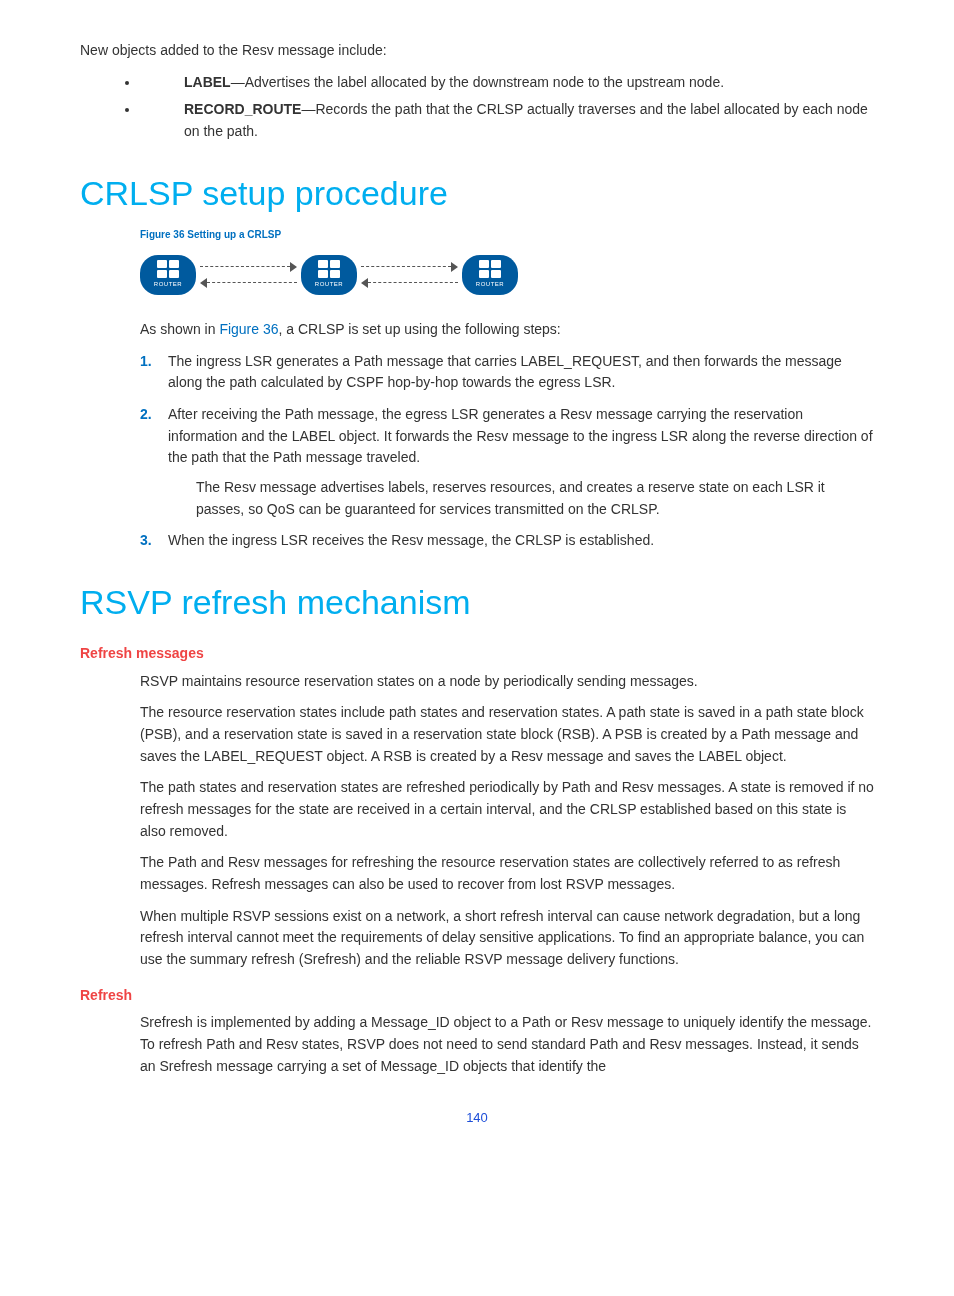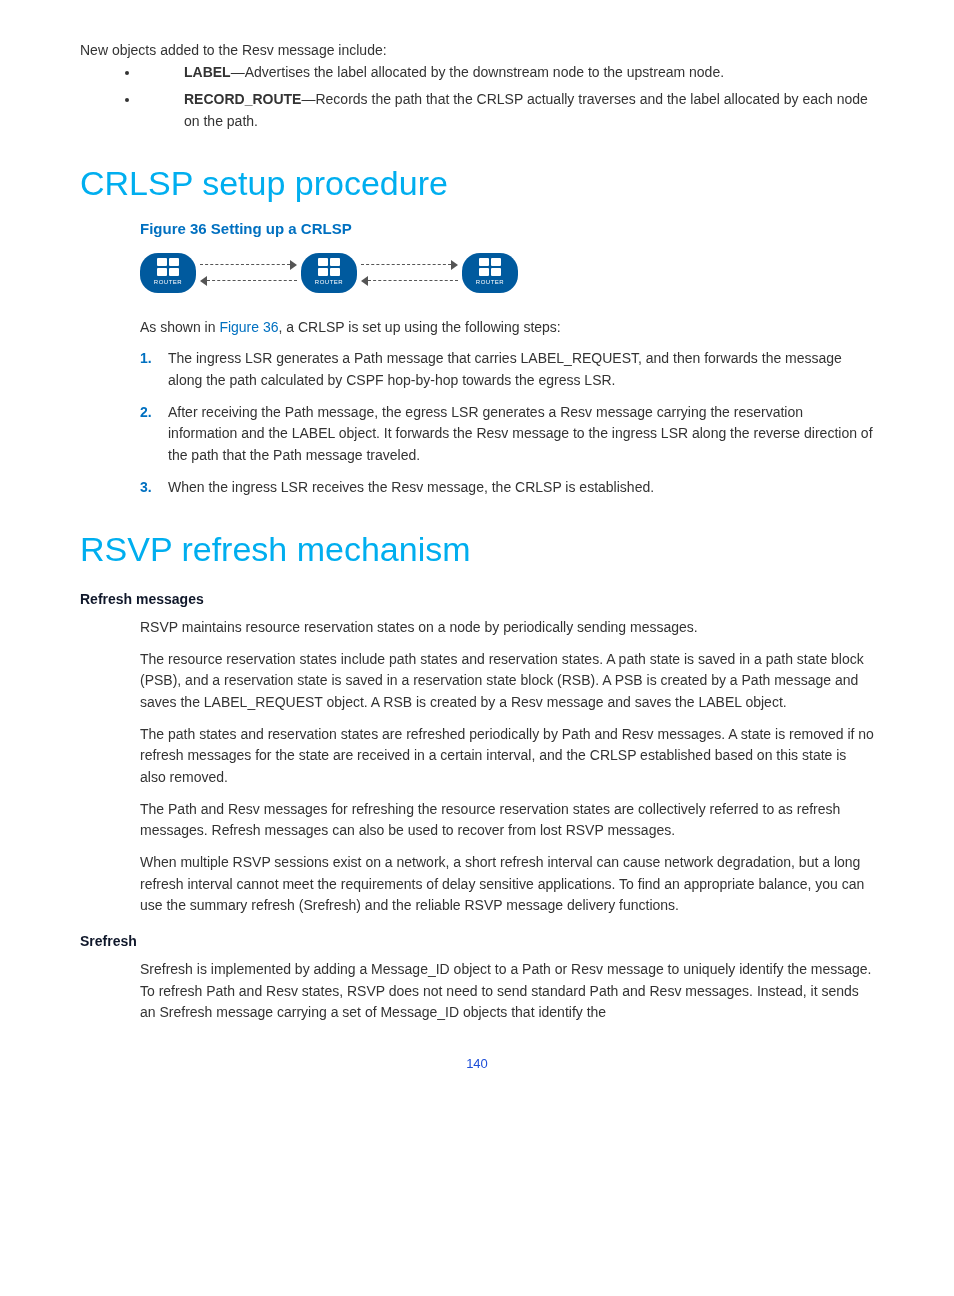--- a/index.html
+++ b/index.html
@@ -7,21 +7,21 @@
       font-family: Arial, Helvetica, sans-serif;
       font-size: 14px;
       color: #333;
       background: #fff;
       width: 954px;
       min-height: 1296px;
       padding: 40px 80px 40px 80px;
       line-height: 1.55;
     }
     .intro-text {
-      margin-bottom: 0;
+      margin-bottom: 10px;
     }
     .bullet-list {
       list-style: disc;
       margin-left: 60px;
       margin-bottom: 20px;
     }
     .bullet-list li {
       margin-bottom: 6px;
       padding-left: 44px;
     }
@@ -29,21 +29,21 @@
       font-weight: bold;
     }
     .section-heading {
       font-size: 34px;
       color: #00AEEF;
       font-weight: normal;
       margin-top: 24px;
       margin-bottom: 8px;
     }
     .figure-caption {
-      font-size: 15px;
+      font-size: 10px;
       font-weight: bold;
       color: #0070C0;
       margin-bottom: 12px;
       margin-left: 60px;
     }
     .figure-area {
       display: flex;
       align-items: center;
       margin-left: 60px;
       margin-bottom: 24px;
@@ -127,21 +127,21 @@
     .step-content {
       flex: 1;
     }
     .step-extra {
       margin-top: 8px;
       margin-left: 28px;
     }
     .sub-heading {
       font-size: 14px;
       font-weight: bold;
-      color: #0f172a;
+      color: #ef4444;
       margin-top: 14px;
       margin-bottom: 6px;
     }
     a.fig-ref {
       color: #0070C0;
       text-decoration: none;
     }
     .page-num {
       text-align: center;
       margin-top: 30px;
@@ -227,34 +227,35 @@
 
 <ol class="steps-list">
   <li>
     <span class="step-num">1.</span>
     <span class="step-content">The ingress LSR generates a Path message that carries LABEL_REQUEST, and then forwards the message along the path calculated by CSPF hop-by-hop towards the egress LSR.</span>
   </li>
   <li>
     <span class="step-num">2.</span>
     <span class="step-content">
       <span>After receiving the Path message, the egress LSR generates a Resv message carrying the reservation information and the LABEL object. It forwards the Resv message to the ingress LSR along the reverse direction of the path that the Path message traveled.</span>
+      <div class="step-extra">The Resv message advertises labels, reserves resources, and creates a reserve state on each LSR it passes, so QoS can be guaranteed for services transmitted on the CRLSP.</div>
     </span>
   </li>
   <li>
     <span class="step-num">3.</span>
     <span class="step-content">When the ingress LSR receives the Resv message, the CRLSP is established.</span>
   </li>
 </ol>
 
 <h2 class="section-heading">RSVP refresh mechanism</h2>
 
 <p class="sub-heading">Refresh messages</p>
 
 <p class="body-text">RSVP maintains resource reservation states on a node by periodically sending messages.</p>
 <p class="body-text">The resource reservation states include path states and reservation states. A path state is saved in a path state block (PSB), and a reservation state is saved in a reservation state block (RSB). A PSB is created by a Path message and saves the LABEL_REQUEST object. A RSB is created by a Resv message and saves the LABEL object.</p>
 <p class="body-text">The path states and reservation states are refreshed periodically by Path and Resv messages. A state is removed if no refresh messages for the state are received in a certain interval, and the CRLSP established based on this state is also removed.</p>
 <p class="body-text">The Path and Resv messages for refreshing the resource reservation states are collectively referred to as refresh messages. Refresh messages can also be used to recover from lost RSVP messages.</p>
 <p class="body-text">When multiple RSVP sessions exist on a network, a short refresh interval can cause network degradation, but a long refresh interval cannot meet the requirements of delay sensitive applications. To find an appropriate balance, you can use the summary refresh (Srefresh) and the reliable RSVP message delivery functions.</p>
 
-<p class="sub-heading">Srefresh</p>
+<p class="sub-heading">Refresh</p>
 <p class="body-text">Srefresh is implemented by adding a Message_ID object to a Path or Resv message to uniquely identify the message. To refresh Path and Resv states, RSVP does not need to send standard Path and Resv messages. Instead, it sends an Srefresh message carrying a set of Message_ID objects that identify the</p>
 
 <p class="page-num">140</p>
 
 </body></html>

